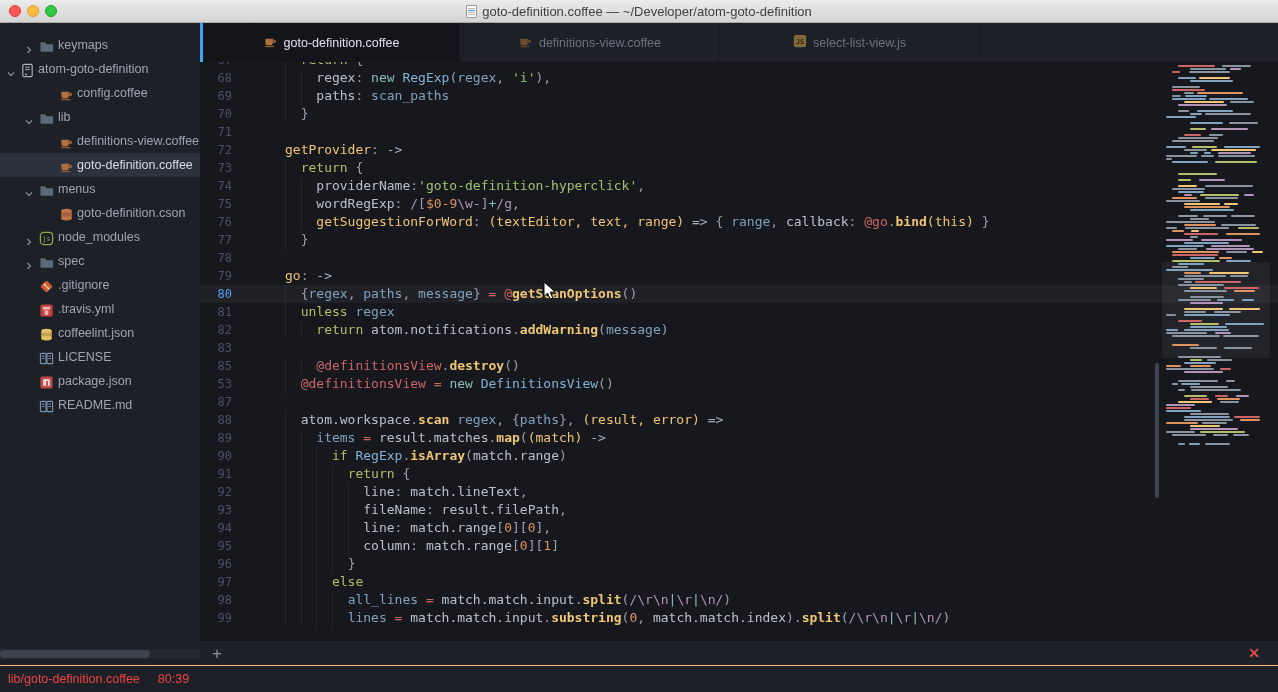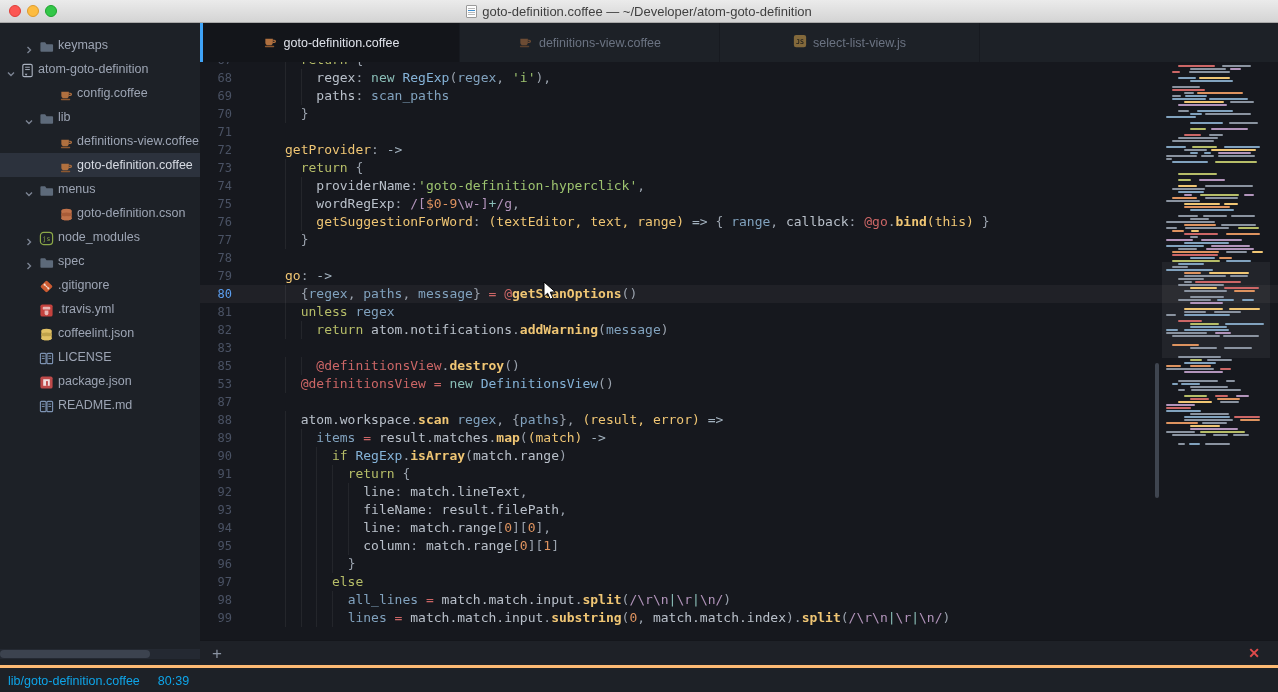--- a/index.html
+++ b/index.html
@@ -55,21 +55,21 @@
   #minimap{position:absolute;left:962px;top:0;width:108px;height:578px;}
   #minimap .mline{position:absolute;height:2px;border-radius:1px;}
   #minimap-overlay{position:absolute;left:0;top:200px;width:108px;height:96px;background:rgba(255,255,255,0.055);}
   
   #panelbar{position:absolute;left:200px;top:640px;width:1078px;height:25px;background:#1e2127;
     border-top:1px solid #14161b;box-sizing:border-box;}
   #panel-add{position:absolute;left:12px;top:1px;color:#8a93a2;font-size:17px;line-height:23px;cursor:default;}
   #panel-close{position:absolute;right:18px;top:3px;color:#e04b4b;font-size:14px;font-weight:bold;line-height:19px;cursor:default;}
   
   #statusbar{position:absolute;left:0;top:665px;width:1278px;height:27px;background:#1d2127;
-    border-top:3px solid #fdba74;box-sizing:border-box;color:#0ea5e9;font-size:12.5px;}
+    border-top:1px solid #fdba74;box-sizing:border-box;color:#ef4444;font-size:12.5px;}
   #status-left{position:absolute;left:8px;top:0;height:26px;display:flex;align-items:center;gap:18px;}
   #status-right{position:absolute;right:8px;top:0;height:26px;display:flex;align-items:center;gap:16px;}
   #git-dot{width:5px;height:5px;border-radius:50%;background:#89a351;margin-right:6px;}
   .sb-item{display:flex;align-items:center;gap:4px;}
   
   #mouse-cursor{position:absolute;left:543px;top:281px;z-index:50;}
 </style>
 </head>
 <body>
 

